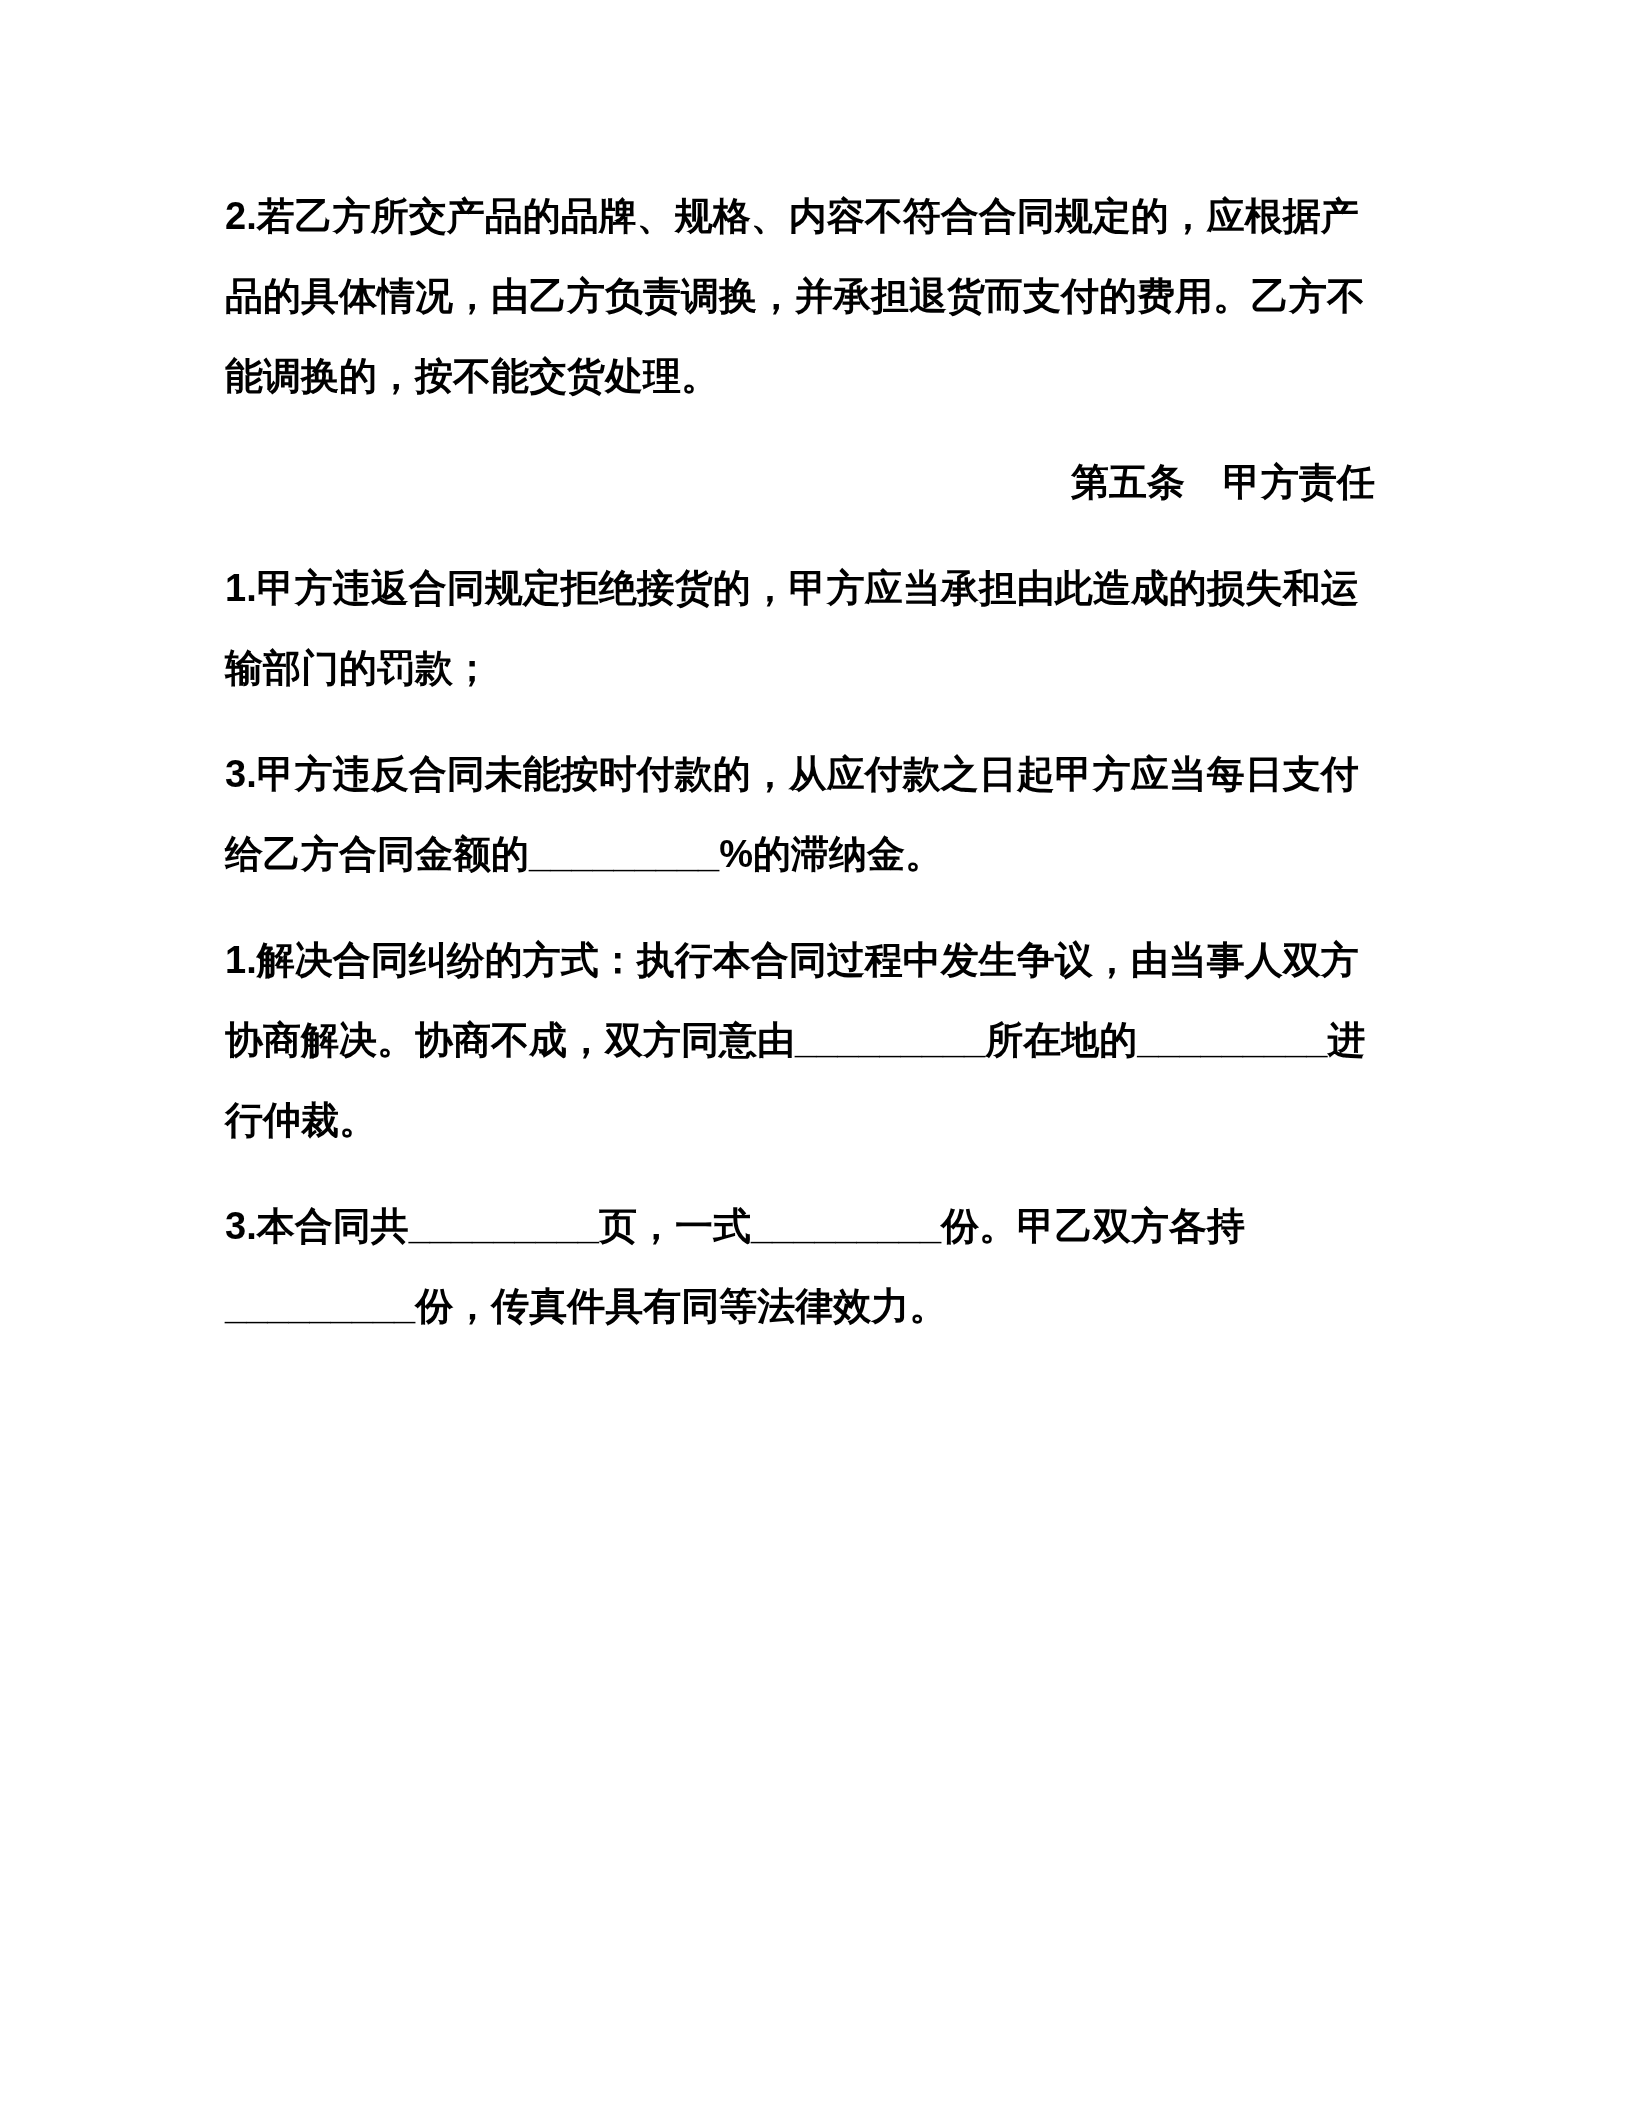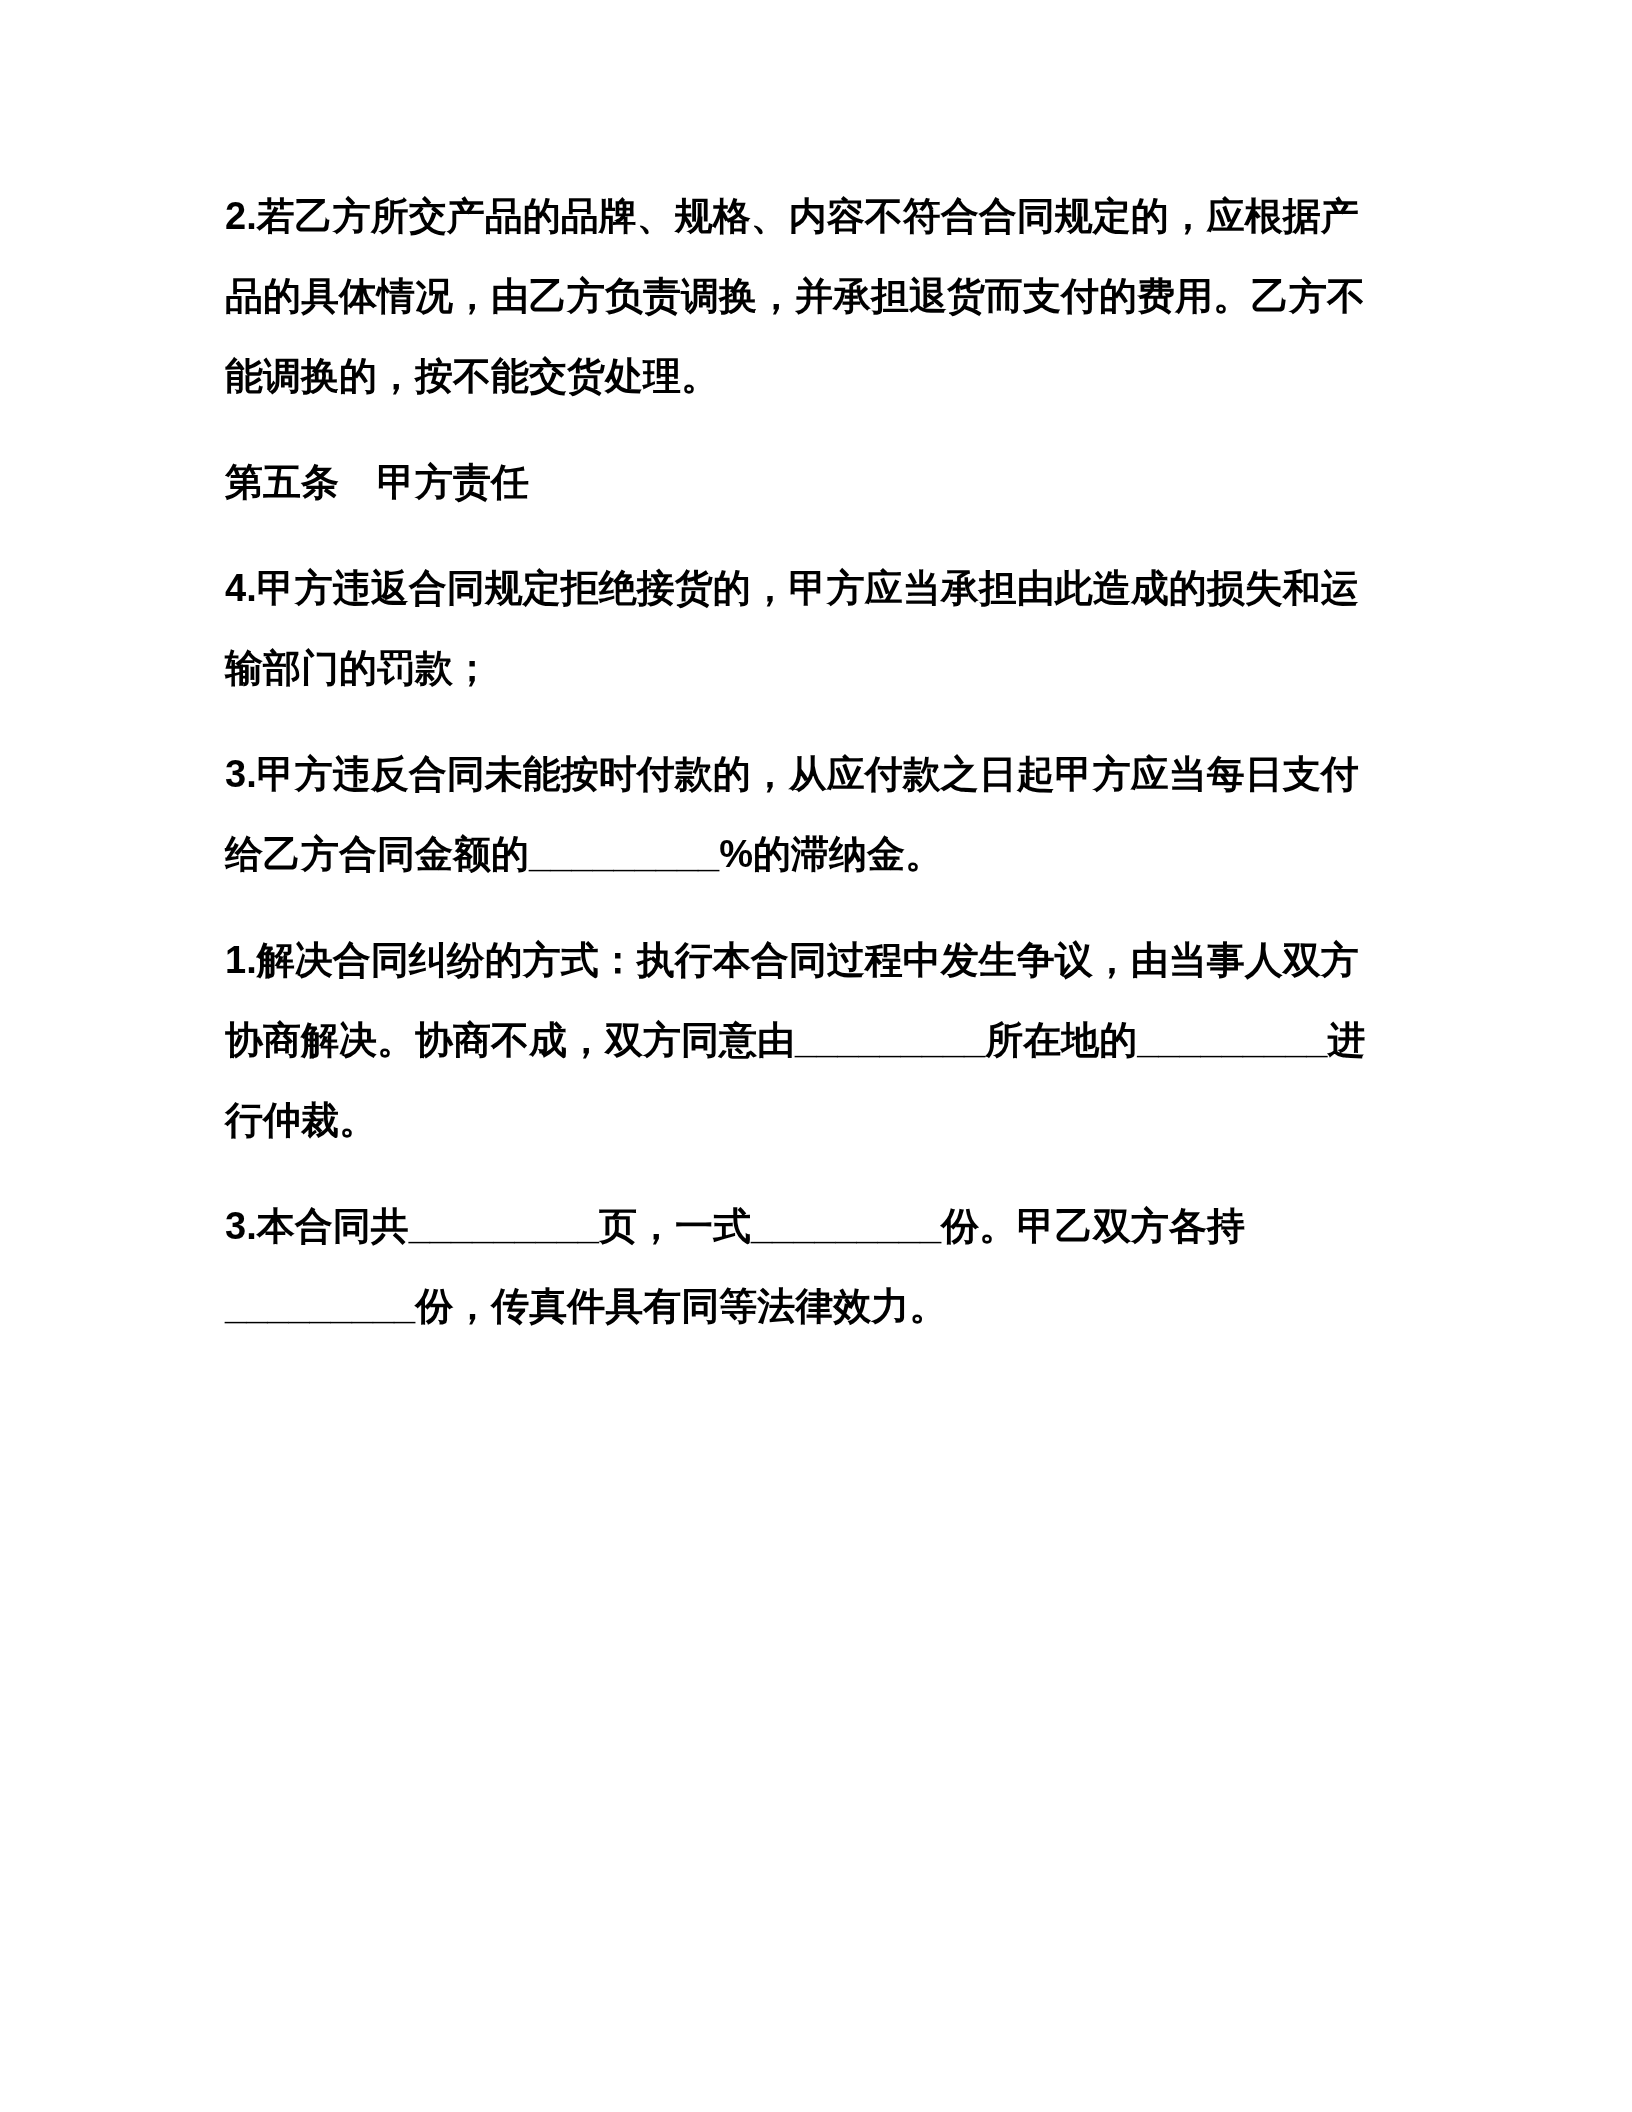--- a/index.html
+++ b/index.html
@@ -28,28 +28,28 @@
     margin: 0 0 26px 0;
     text-align: left;
     word-break: normal;
     overflow-wrap: break-word;
   }
   .heading {
     font-size: 38px;
     line-height: 80px;
     font-weight: 800;
     margin: 0 0 26px 0;
-    text-align: left;
+    text-align: right;
   }
 </style>
 </head>
 <body>
 
 <div class="page">
   <div class="content">
     <p class="para">2.若乙方所交产品的品牌、规格、内容不符合合同规定的，应根据产品的具体情况，由乙方负责调换，并承担退货而支付的费用。乙方不能调换的，按不能交货处理。</p>
     <p class="heading">第五条　甲方责任</p>
-    <p class="para">4.甲方违返合同规定拒绝接货的，甲方应当承担由此造成的损失和运输部门的罚款；</p>
+    <p class="para">1.甲方违返合同规定拒绝接货的，甲方应当承担由此造成的损失和运输部门的罚款；</p>
     <p class="para">3.甲方违反合同未能按时付款的，从应付款之日起甲方应当每日支付给乙方合同金额的_________%的滞纳金。</p>
     <p class="para">1.解决合同纠纷的方式：执行本合同过程中发生争议，由当事人双方协商解决。协商不成，双方同意由_________所在地的_________进行仲裁。</p>
     <p class="para">3.本合同共_________页，一式_________份。甲乙双方各持_________份，传真件具有同等法律效力。</p>
   </div>
 </div>
 
 </body></html>

